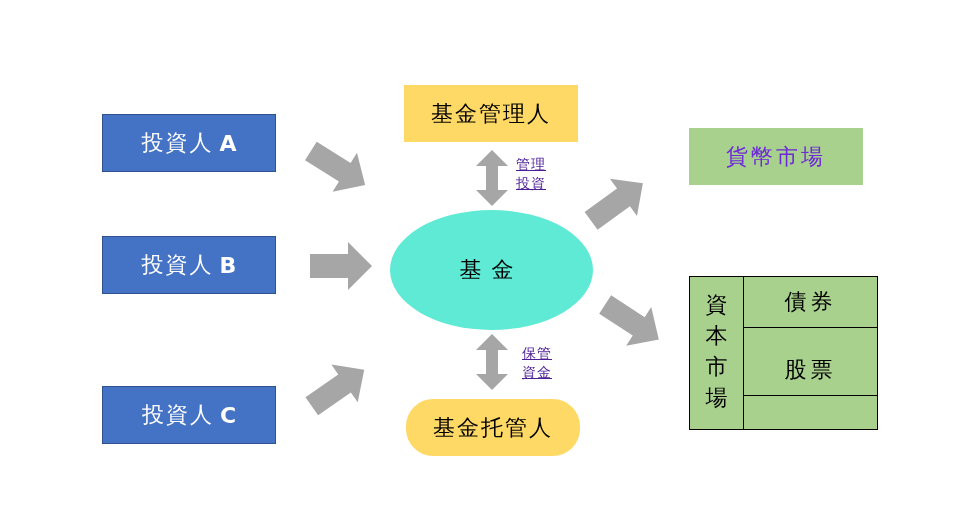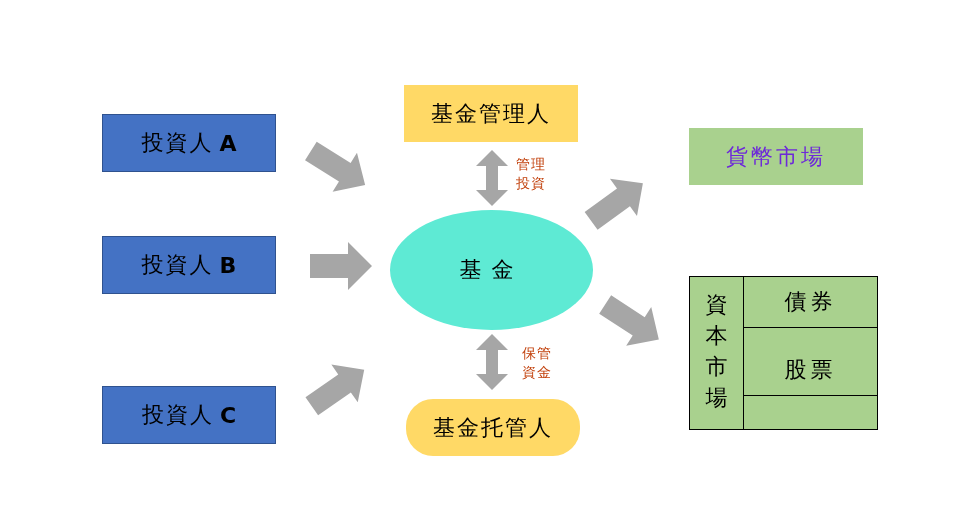--- a/index.html
+++ b/index.html
@@ -1,30 +1,30 @@
 <!DOCTYPE html>
 <html><head>
 <meta charset="utf-8">
 <style>
   html, body { margin: 0; padding: 0; background: #ffffff; }
   body { width: 975px; height: 532px; position: relative; overflow: hidden;
          font-family: "DejaVu Serif", "Liberation Serif", serif; }
   .box { position: absolute; box-sizing: border-box; display: flex;
          align-items: center; justify-content: center; }
-  .investor { background: #4472c4; border: 1px solid #2f528f; color: #000000;
+  .investor { background: #4472c4; border: 1px solid #2f528f; color: #ffffff;
               width: 174px; height: 58px; font-size: 22px; letter-spacing: 2px;
               font-family: "DejaVu Sans", "Liberation Sans", sans-serif; }
   .investor .latin { font-weight: bold; margin-left: 6px; letter-spacing: 0; }
   .yellow { background: #ffd966; color: #000; font-size: 22px; letter-spacing: 2px; }
   .green { background: #a9d18e; color: #6d28d9; font-size: 22px; letter-spacing: 3px; }
   .ellipse { position: absolute; left: 390px; top: 210px; width: 203px; height: 120px;
              border-radius: 50%; background: #5eead4; display: flex;
              align-items: center; justify-content: center; font-size: 22px; letter-spacing: 10px; }
-  .small-label { position: absolute; font-size: 14px; line-height: 19px; color: #c2410c;
-                 letter-spacing: 1px; }
+  .small-label { position: absolute; font-size: 14px; line-height: 19px; color: #4c1d95;
+                 letter-spacing: 1px; text-decoration: underline; }
   svg.arrows { position: absolute; left: 0; top: 0; }
   .cap-market { position: absolute; left: 689px; top: 276px; width: 189px; height: 154px;
                 border: 1px solid #000; background: #a9d18e; box-sizing: border-box; }
   .cap-side { position: absolute; left: 0; top: 0; width: 54px; height: 152px;
               border-right: 1px solid #000; display: flex; flex-direction: column;
               align-items: center; justify-content: flex-start; padding-top: 12px;
               box-sizing: border-box; font-size: 22px; line-height: 31px; }
   .cap-cell { position: absolute; left: 54px; width: 133px; height: 51px;
               display: flex; align-items: center; justify-content: center;
               font-size: 22px; letter-spacing: 4px; box-sizing: border-box; }

